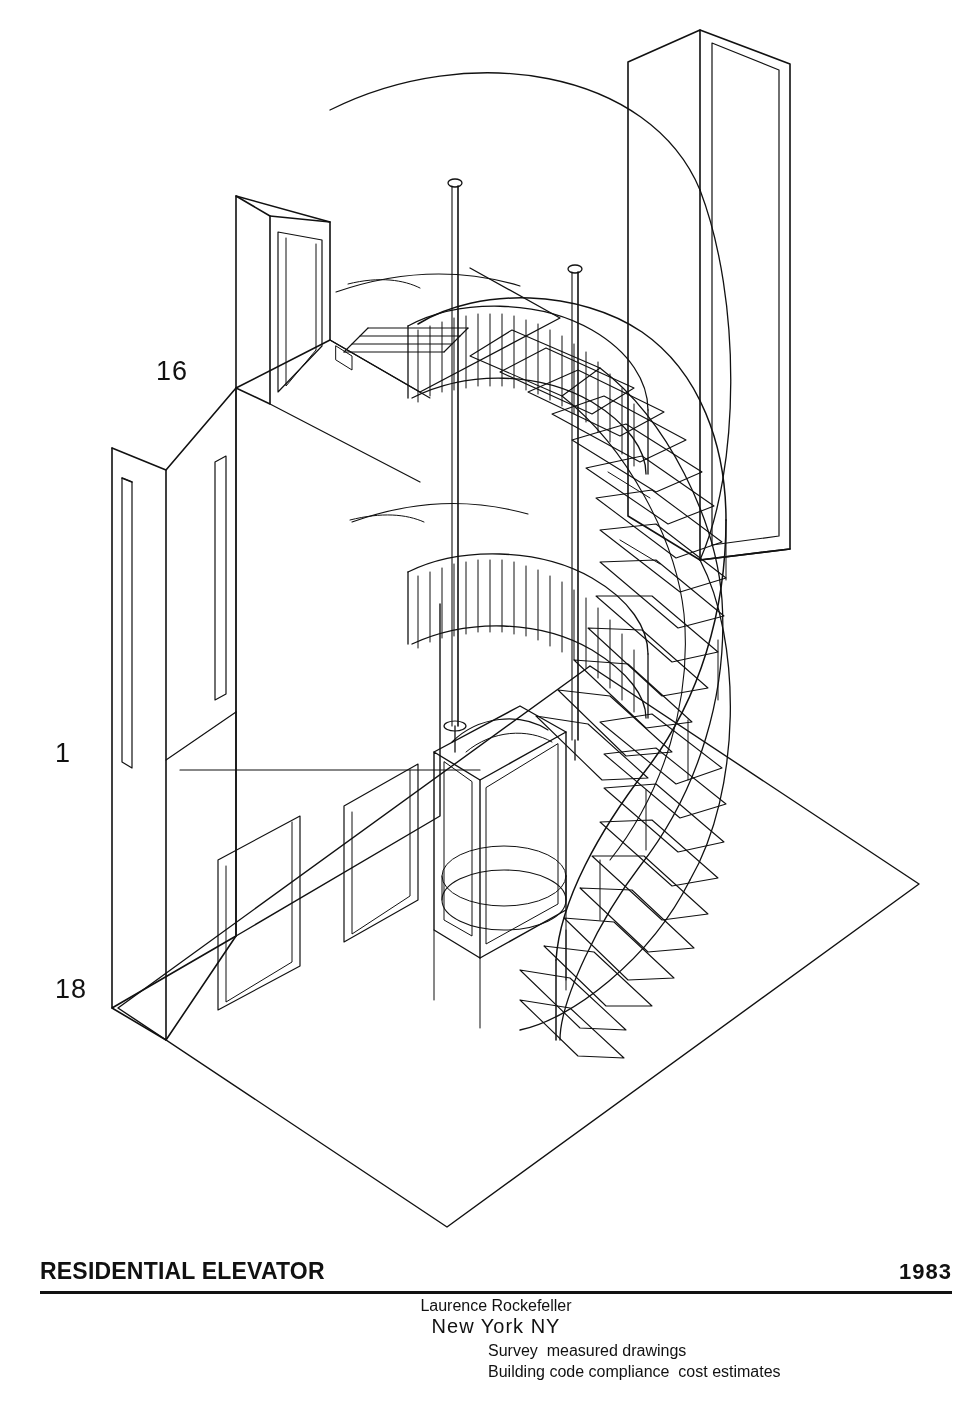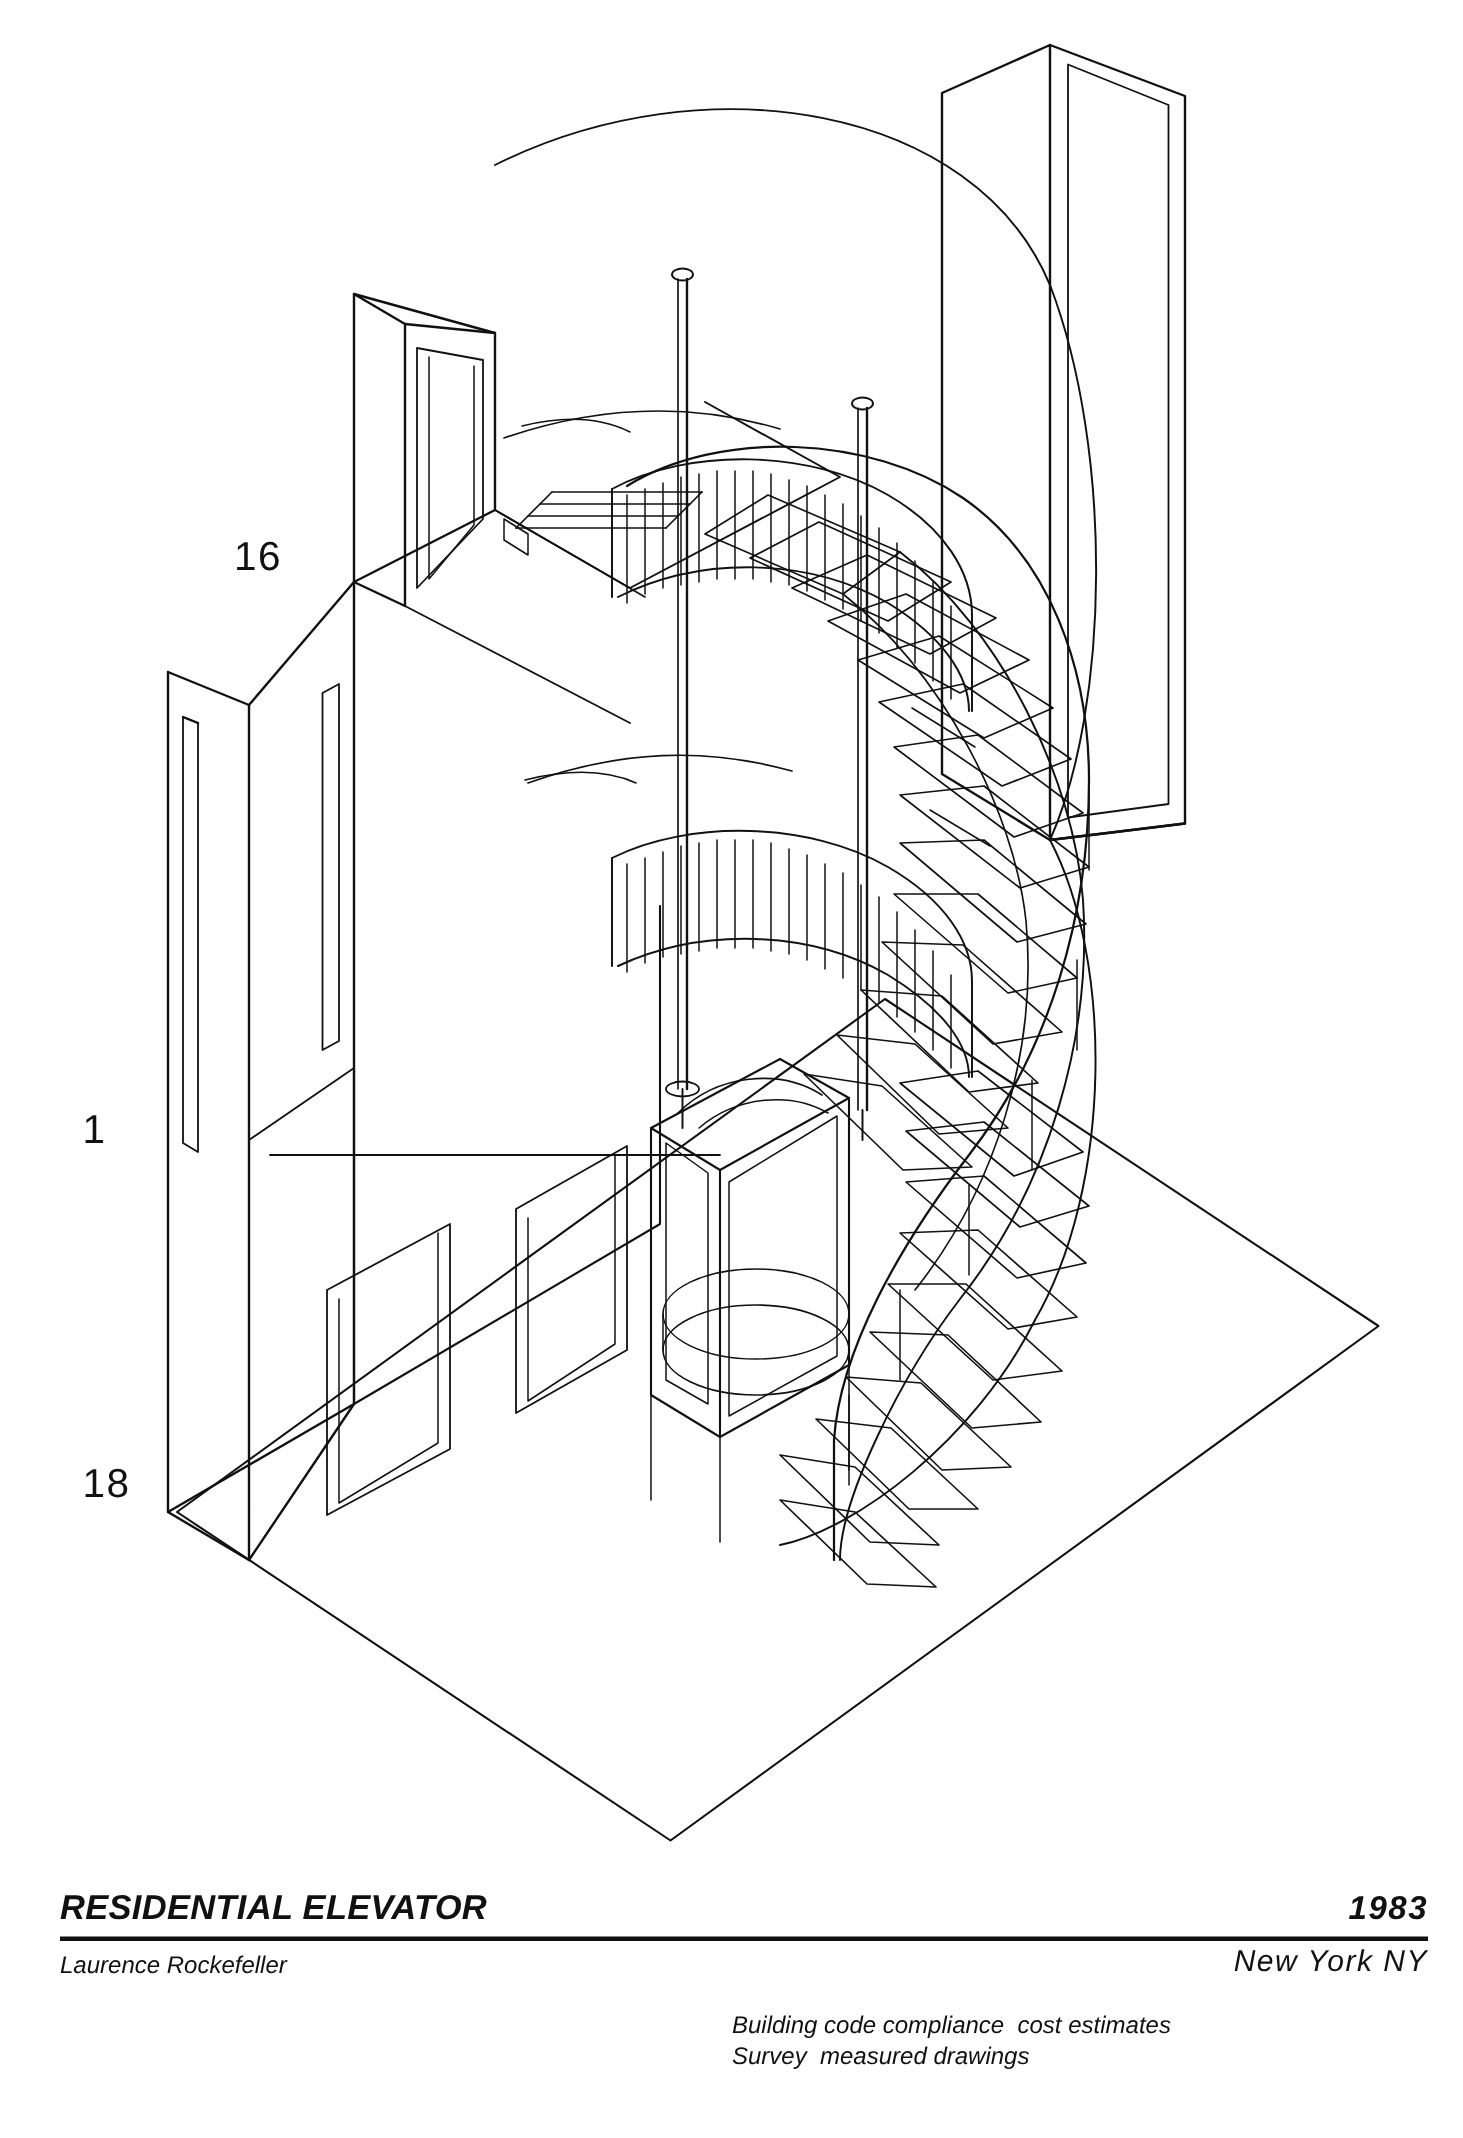--- a/index.html
+++ b/index.html
@@ -42,21 +42,20 @@
   #level-15 { left: 55px;  top: 738px; }
   #level-14 { left: 55px;  top: 974px; }
 
   
   #title-block {
     position: absolute;
     left: 0;
     top: 1248px;
     width: 776px;
     height: 177px;
-    font-style: italic;
   }
   .tb-row {
     position: absolute;
     width: 935px;
     left: 40px;
   }
   #tb-main {
     top: 10px;
     display: flex;
     justify-content: space-between;
@@ -78,22 +77,23 @@
     left: 40px;
     top: 43px;
     width: 912px;
     height: 3px;
     background: #111;
   }
   #tb-sub {
     top: 49px;
     display: flex;
     justify-content: space-between;
-    align-items: flex-end;
+    align-items: center;
     width: 912px;
+    flex-direction: column;
   }
   #client-name {
     font-size: 16px;
   }
   #location {
     font-size: 20px;
     letter-spacing: 1px;
   }
   #scope-notes {
     position: absolute;
@@ -340,18 +340,18 @@
     <div class="tb-row" id="tb-main">
       <div id="project-title">RESIDENTIAL ELEVATOR</div>
       <div id="project-year">1983</div>
     </div>
     <div id="tb-rule"></div>
     <div class="tb-row" id="tb-sub">
       <div id="client-name">Laurence Rockefeller</div>
       <div id="location">New York  NY</div>
     </div>
     <div id="scope-notes">
+      <div class="scope-line">Survey  measured drawings</div>
       <div class="scope-line">Building code compliance  cost estimates</div>
-      <div class="scope-line">Survey  measured drawings</div>
     </div>
   </div>
 
 </div>
 
 </body></html>

